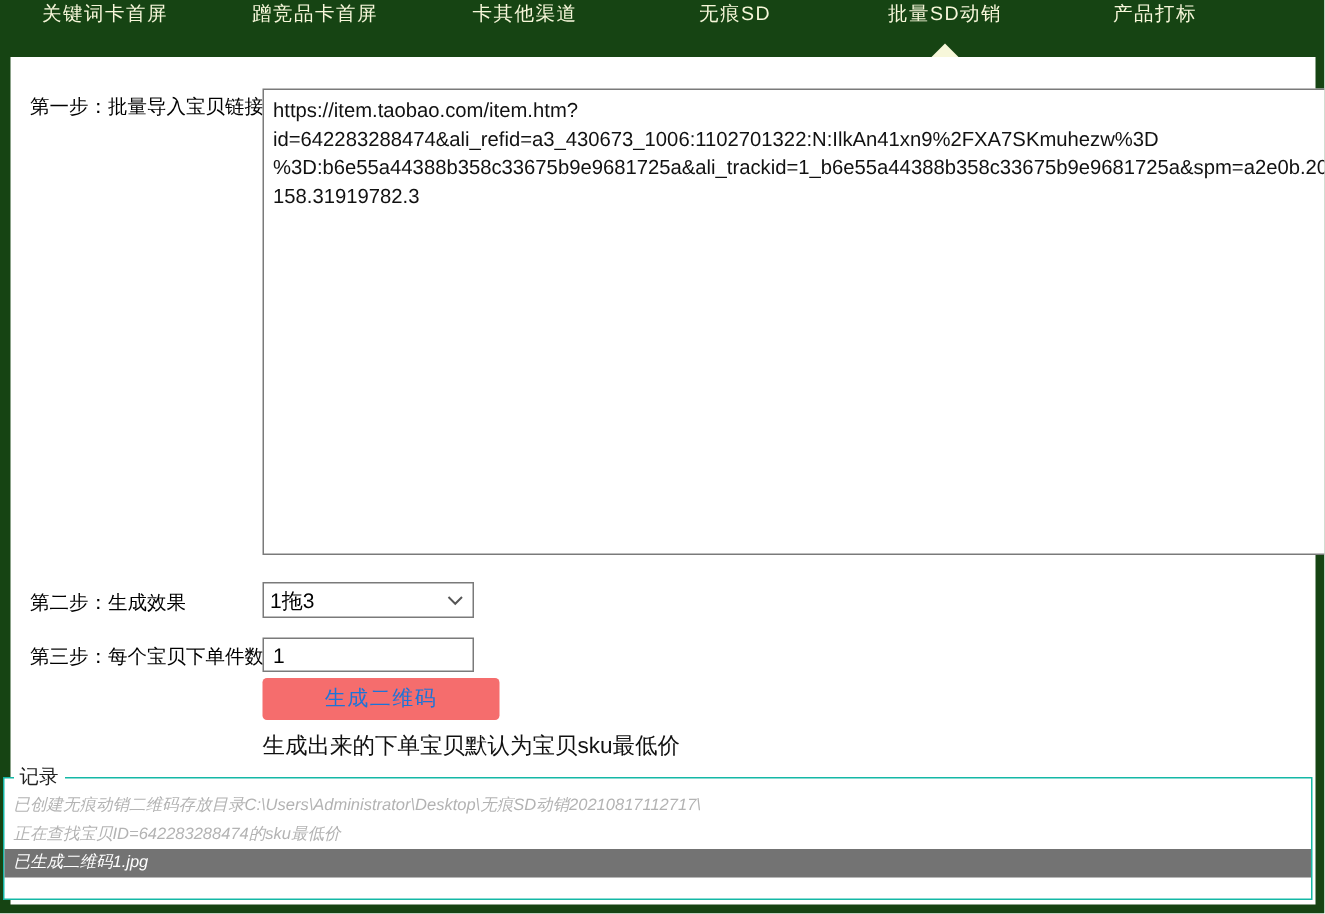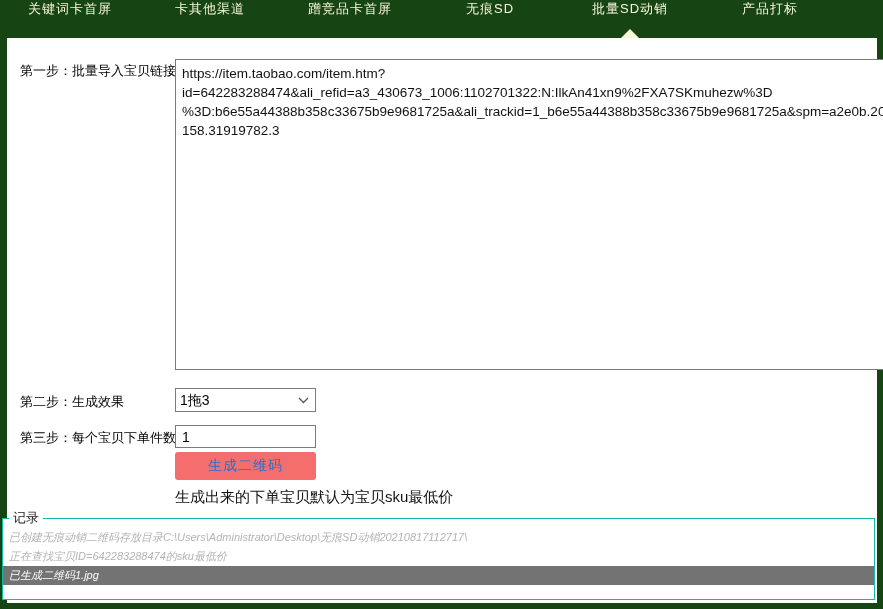--- a/index.html
+++ b/index.html
@@ -31,21 +31,21 @@
   .select-wrap { position:absolute; left:168px; top:350px; width:141px; height:24px; }
   .effect-select { width:100%; height:100%; border:1px solid #7a7a7a; background:#fff; color:#000;
          font-family:"Liberation Sans","DejaVu Sans",sans-serif; font-size:14px; padding:0 20px 0 4px;
          -webkit-appearance:none; appearance:none; border-radius:0; outline:none; }
   .chevron { position:absolute; right:7px; top:9px; pointer-events:none; }
 
   .qty-input { position:absolute; left:168px; top:387px; width:141px; height:23px;
          border:1px solid #7a7a7a; background:#fff; color:#000; font-size:14px; padding:0 0 0 6px;
          font-family:"Liberation Sans","DejaVu Sans",sans-serif; outline:none; }
 
-  .gen-btn { position:absolute; left:168px; top:414px; width:141px; height:28px;
+  .gen-btn { position:absolute; left:168px; top:414px; width:158px; height:28px;
          background:#f56d6d; color:#1b74d9; border:none; border-radius:3px;
          font-size:14px; letter-spacing:1px; cursor:pointer;
          font-family:"Liberation Sans","DejaVu Sans",sans-serif; }
 
   .hint { position:absolute; left:168px; top:450px; font-size:15px; color:#111; white-space:nowrap; }
 
   
   .record { position:absolute; left:2px; top:509px; width:873px; height:91px;
             background:#fff; border:1px solid #14b8a6; padding:0; }
   .record legend { margin-left:6px; padding:0 4px; font-size:13px; color:#222; }
@@ -57,24 +57,24 @@
 </head>
 <body>
 
 <div class="app">
 
   <nav class="tabbar">
     <div class="tab">
       <span>关键词卡首屏</span>
     </div>
     <div class="tab">
-      <span>卡其他渠道</span>
+      <span>蹭竞品卡首屏</span>
     </div>
     <div class="tab">
-      <span>蹭竞品卡首屏</span>
+      <span>卡其他渠道</span>
     </div>
     <div class="tab">
       <span>无痕SD</span>
     </div>
     <div class="tab active">
       <span>批量SD动销</span>
       <span class="tri"></span>
     </div>
     <div class="tab">
       <span>产品打标</span>

